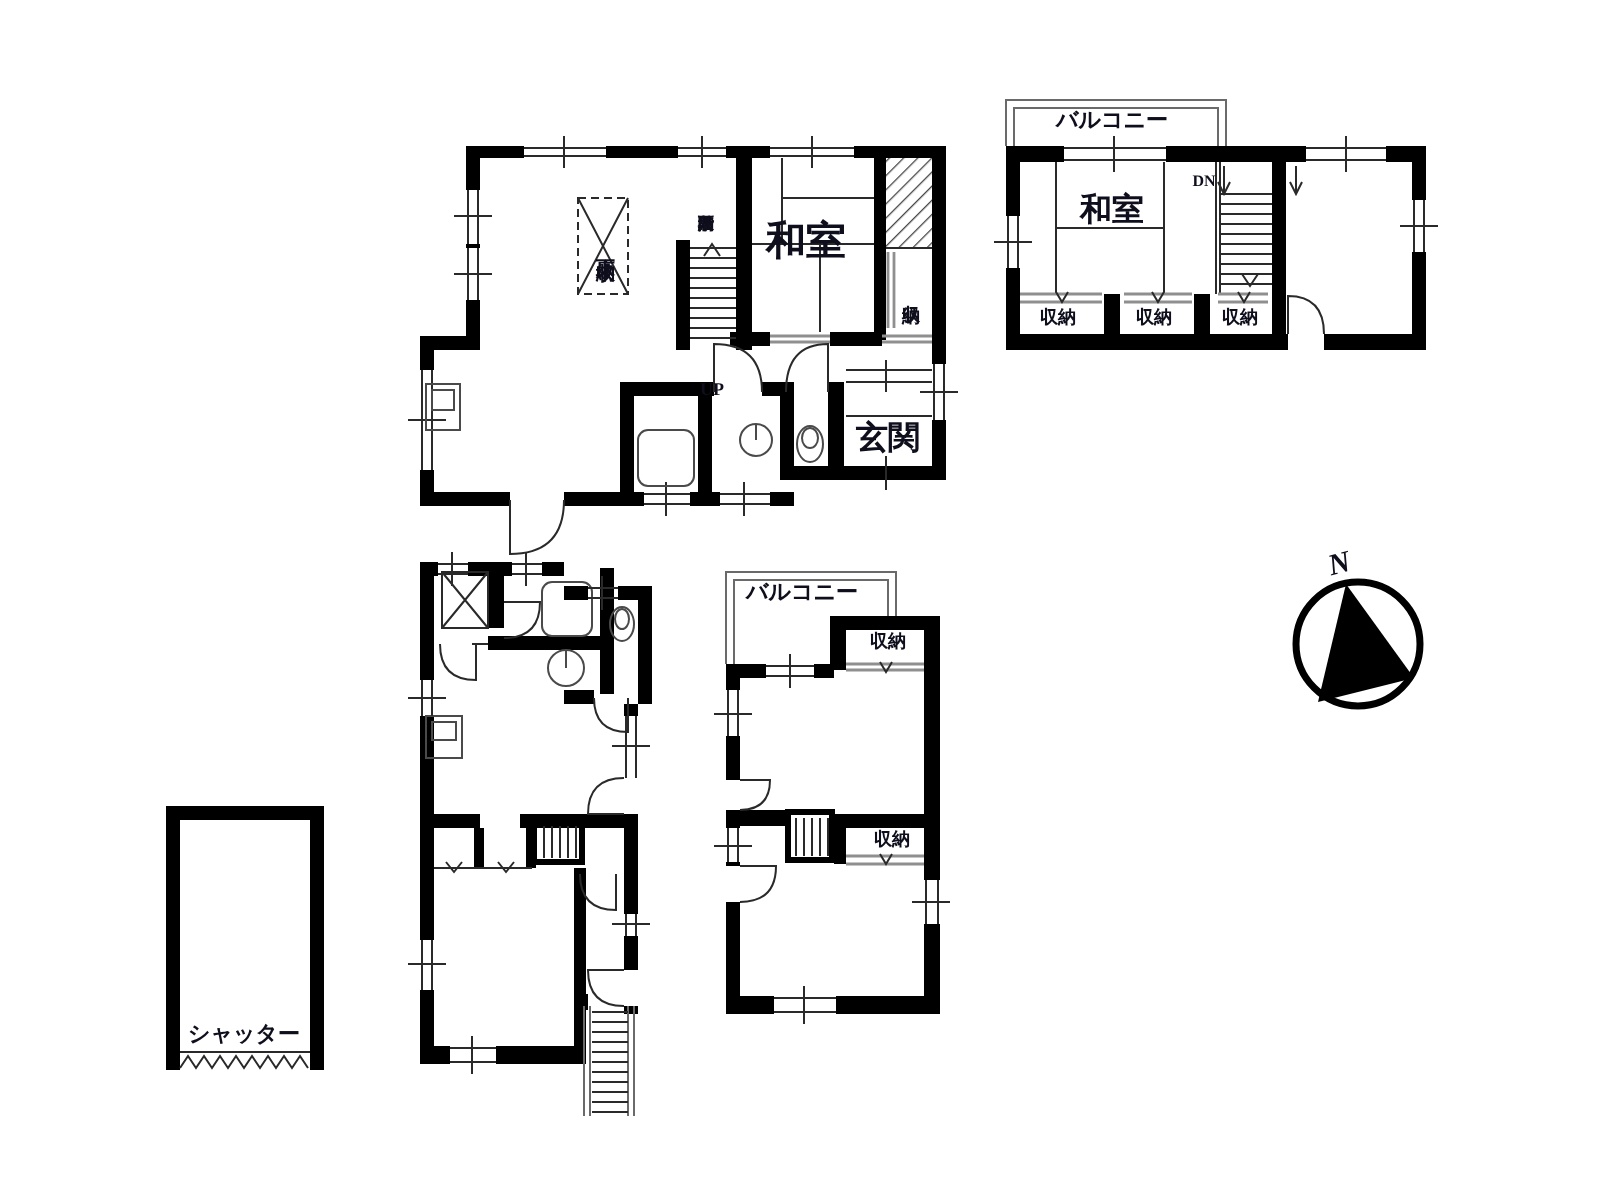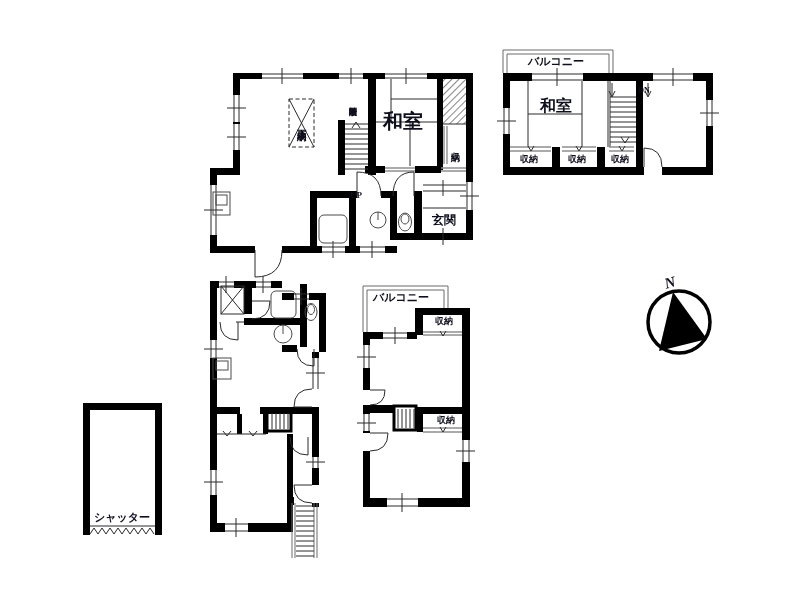--- a/index.html
+++ b/index.html
@@ -274,28 +274,28 @@
     <circle cx="679" cy="322" r="31" fill="#ffffff" stroke="#000000" stroke-width="3.5"></circle>
     <polygon points="673,292 659,351 707,339" fill="#000000"></polygon>
   </g>
 </svg>
 
   <div class="lbl vert" style="left:301px;top:123px;font-size:9.5px;">床下収納</div>
   <div class="lbl vert" style="left:352px;top:101px;font-size:8px;letter-spacing:0;">階段下収納</div>
   <div class="lbl" style="left:356px;top:195px;font-size:9px;">UP</div>
   <div class="lbl" style="left:403px;top:121px;font-size:20px;">和室</div>
   <div class="lbl vert" style="left:455px;top:146px;font-size:9px;">収納</div>
-  <div class="lbl" style="left:444px;top:220px;font-size:12px;">玄関</div>
+  <div class="lbl" style="left:444px;top:220px;font-size:16px;">玄関</div>
 
   <div class="lbl" style="left:556px;top:61px;font-size:11px;">バルコニー</div>
   <div class="lbl" style="left:556px;top:106px;font-size:16px;">和室</div>
-  <div class="lbl" style="left:644px;top:91px;font-size:8px;">DN</div>
+  <div class="lbl" style="left:602px;top:91px;font-size:8px;">DN</div>
   <div class="lbl" style="left:529px;top:159px;font-size:9px;">収納</div>
   <div class="lbl" style="left:577px;top:159px;font-size:9px;">収納</div>
   <div class="lbl" style="left:620px;top:159px;font-size:9px;">収納</div>
 
   <div class="lbl" style="left:401px;top:297px;font-size:11px;">バルコニー</div>
   <div class="lbl" style="left:444px;top:321px;font-size:9px;">収納</div>
   <div class="lbl" style="left:446px;top:420px;font-size:9px;">収納</div>
 
-  <div class="lbl" style="left:122px;top:518px;font-size:11px;font-family:Liberation Mono, monospace;">シャッター</div>
+  <div class="lbl" style="left:122px;top:518px;font-size:11px;">シャッター</div>
   <div class="lbl nlbl" style="left:670px;top:283px;font-size:15px;">N</div>
 </div>
 
 </body></html>

